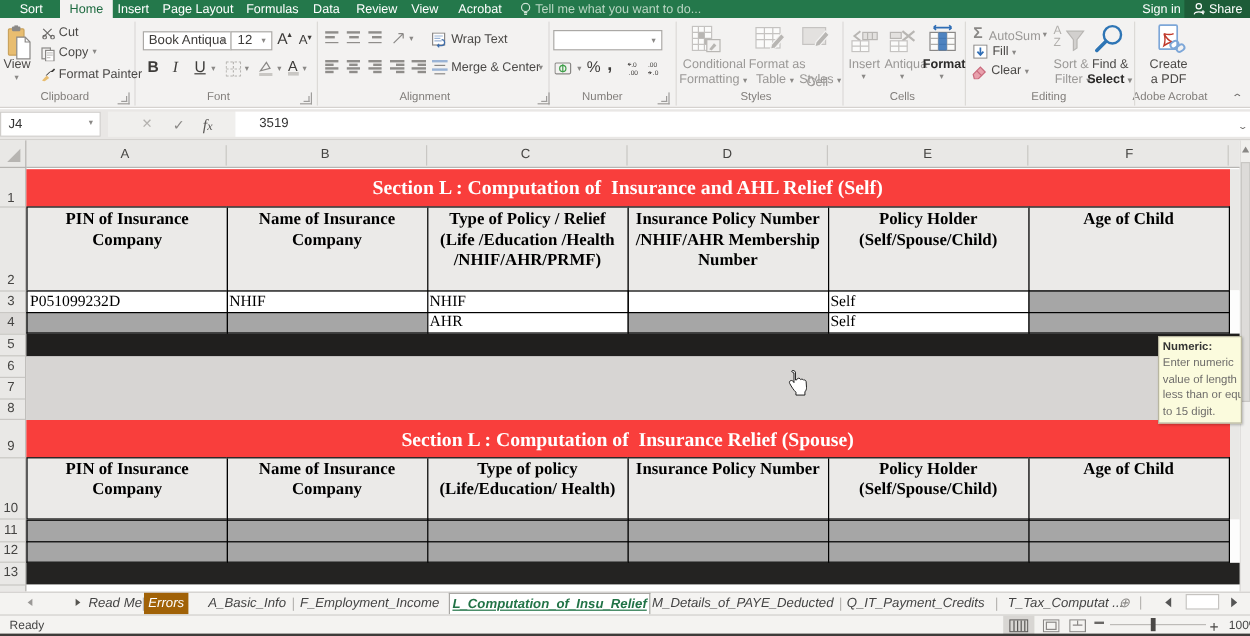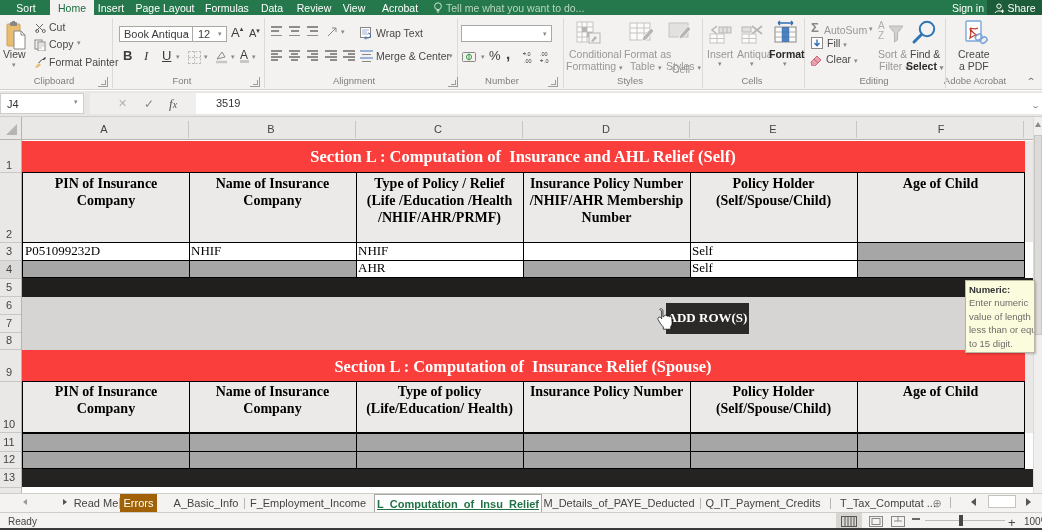--- a/index.html
+++ b/index.html
@@ -40,21 +40,21 @@
 .h2{top:172px;height:71px;border-top:1px solid #000;font-size:14px;line-height:16.8px;padding-top:3px;}
 .r3{top:242px;height:19px;border-top:1px solid #000;font-size:13px;line-height:15px;padding-left:2px;}
 .r4{top:260px;height:18px;font-size:13px;line-height:15px;padding-left:2px;}
 .h10{top:381px;height:52px;border-top:1px solid #000;font-size:14px;line-height:16.8px;padding-top:2px;}
 .r11{top:433px;height:19px;border-top:1px solid #000;}
 .r12{top:451px;height:18px;}
 .vln{position:absolute;width:1px;background:#000;}
 .hln{position:absolute;height:1px;background:#000;}
 
 #sheetbar{left:0;top:493px;width:1042px;height:19px;background:#f4f3f1;border-top:1px solid #cfcdca;box-sizing:border-box;}
-.stab{position:absolute;top:494px;height:18px;line-height:19px;font-size:11px;color:#444;text-align:center;}
+.stab{position:absolute;top:494px;height:18px;line-height:19px;font-size:11px;color:#444;text-align:center;font-style:italic;}
 .stsep{position:absolute;top:498px;width:1px;height:11px;background:#b8b6b3;}
 
 #status{left:0;top:512px;width:1042px;height:18px;background:#f4f3f1;border-top:1px solid #cfcdca;box-sizing:border-box;}
 </style>
 </head>
 <body>
 <div id="app">
 
 <div class="a" id="tabbar"></div>
 <div class="rtab" style="left:6px;width:40px;">Sort</div>
@@ -412,21 +412,20 @@
 <div class="a cell g r4" style="left:189px;width:168px;"></div>
 <div class="a cell w ser r4" style="left:356px;width:168px;">AHR</div>
 <div class="a cell g r4" style="left:523px;width:168px;"></div>
 <div class="a cell w ser r4" style="left:690px;width:168px;">Self</div>
 <div class="a cell g r4" style="left:857px;width:168px;"></div>
 
 <div class="a" style="left:22px;top:278px;width:1011px;height:19px;background:#201f1e;"></div>
 
 <div class="a" style="left:22px;top:297px;width:1011px;height:53px;background:#d7d5d3;"></div>
 
-<div class="a ser" style="left:666px;top:303px;width:83px;height:31px;background:#2b2a29;color:#fff;font-weight:bold;font-size:13px;text-align:center;line-height:30px;">ADD ROW(S)</div>
 
 <div class="a" style="left:22px;top:350px;width:1003px;height:32px;background:#f93e3c;"></div>
 <div class="a ser" style="left:22px;top:357px;width:1002px;text-align:center;color:#fff;font-weight:bold;font-size:16.4px;">Section L : Computation of&nbsp; Insurance Relief (Spouse)</div>
 
 <div class="a cell hdr ser h10" style="left:22px;width:168px;border-left:1px solid #000;">PIN of Insurance<br>Company</div>
 <div class="a cell hdr ser h10" style="left:189px;width:168px;">Name of Insurance<br>Company</div>
 <div class="a cell hdr ser h10" style="left:356px;width:168px;">Type of policy<br>(Life/Education/ Health)</div>
 <div class="a cell hdr ser h10" style="left:523px;width:168px;">Insurance Policy Number</div>
 <div class="a cell hdr ser h10" style="left:690px;width:168px;">Policy Holder<br>(Self/Spouse/Child)</div>
 <div class="a cell hdr ser h10" style="left:857px;width:168px;">Age of Child</div>

